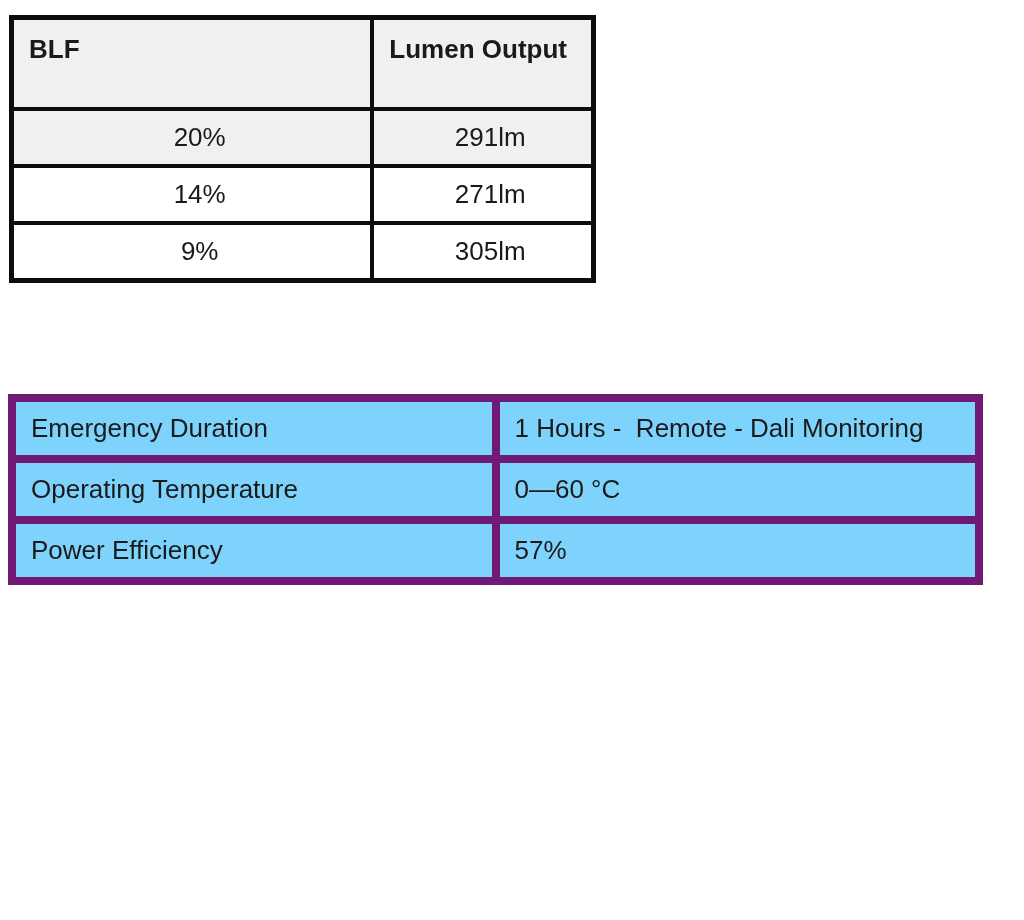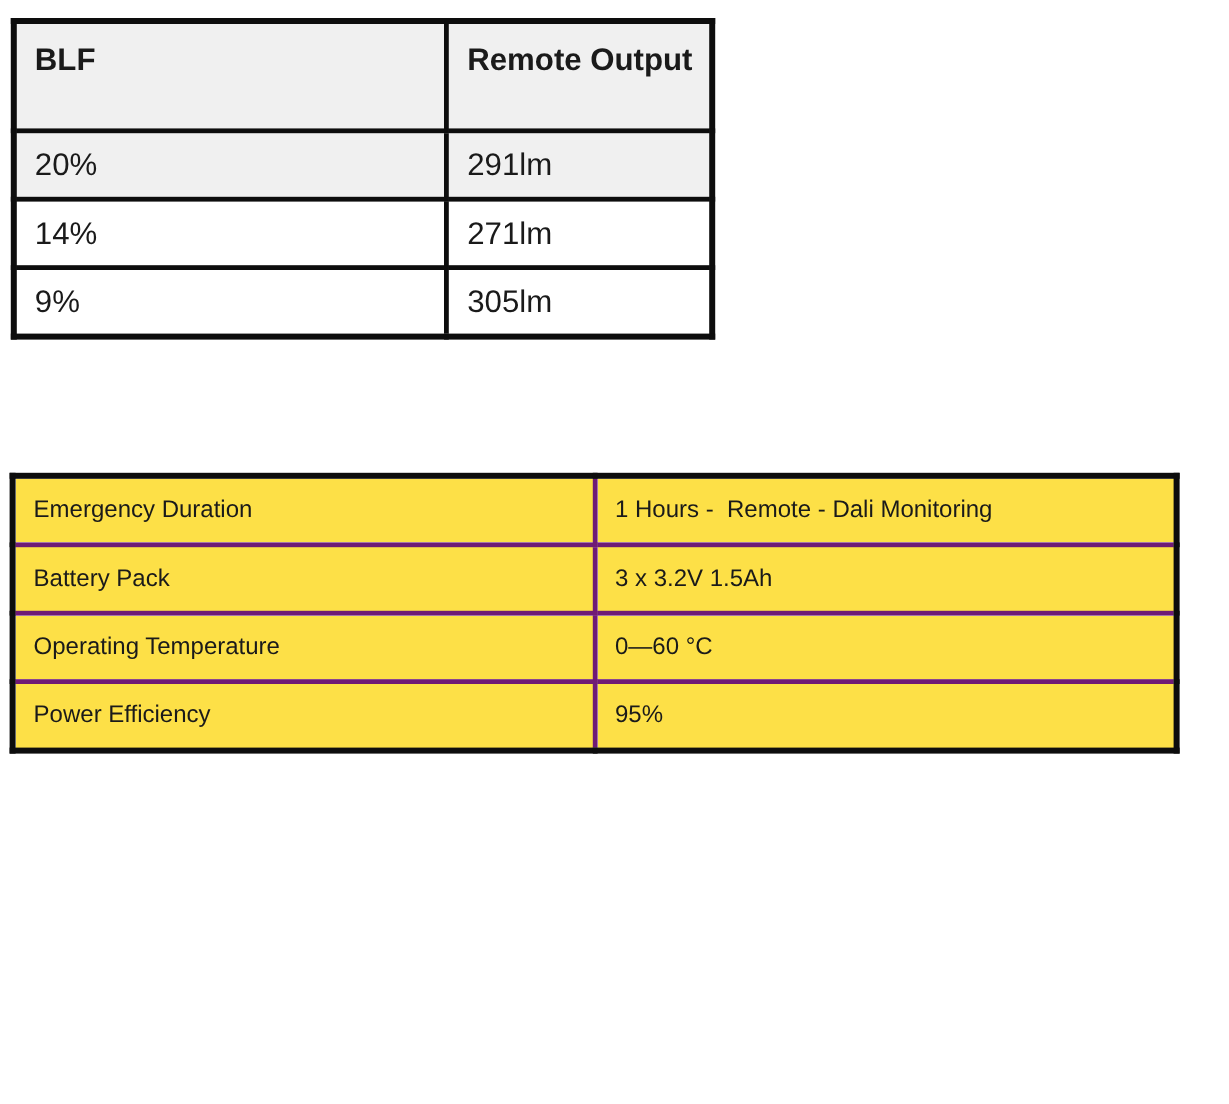--- a/index.html
+++ b/index.html
@@ -46,60 +46,61 @@
     vertical-align: top;
     padding: 14px 0 0 15px;
     font-weight: bold;
     background: #f0f0f0;
   }
   .lumen-table td {
     height: 53px;
     vertical-align: middle;
     padding: 0 0 0 15px;
     background: #ffffff;
+    text-align: center;
   }
   .lumen-table tr.shaded td {
     background: #f0f0f0;
   }
 
   
   .spec-table {
     position: absolute;
     left: 8px;
     top: 394px;
     width: 975px;
     border: 5px solid #0d0d0d;
   }
   .spec-table col.c1 { width: 50%; }
   .spec-table col.c2 { width: 50%; }
   .spec-table td {
-    border: 4px solid #701a75;
+    border: 8px solid #701a75;
     height: 53px;
-    font-size: 20px;
+    font-size: 26px;
     vertical-align: middle;
     padding: 0 0 0 15px;
-    background: #fde047;
+    background: #7dd3fc;
     overflow: hidden;
     white-space: pre-wrap;
   }
 </style>
 </head>
 <body>
 
 <div class="page">
 
   <table class="lumen-table">
     <colgroup>
         <col class="c1">
         <col class="c2">
       </colgroup>
     <thead>
       <tr>
         <th>BLF</th>
-        <th>Remote Output</th>
+        <th>Lumen Output</th>
       </tr>
     </thead>
     <tbody>
       <tr class="shaded">
         <td>20%</td>
         <td>291lm</td>
       </tr>
       <tr>
         <td>14%</td>
         <td>271lm</td>
@@ -115,27 +116,23 @@
     <colgroup>
         <col class="c1">
         <col class="c2">
       </colgroup>
     <tbody>
       <tr>
         <td>Emergency Duration</td>
         <td>1 Hours -  Remote - Dali Monitoring</td>
       </tr>
       <tr>
-        <td>Battery Pack</td>
-        <td>3 x 3.2V 1.5Ah</td>
-      </tr>
-      <tr>
         <td>Operating Temperature</td>
         <td>0—60 °C</td>
       </tr>
       <tr>
         <td>Power Efficiency</td>
-        <td>95%</td>
+        <td>57%</td>
       </tr>
     </tbody>
   </table>
 
 </div>
 
 </body></html>

